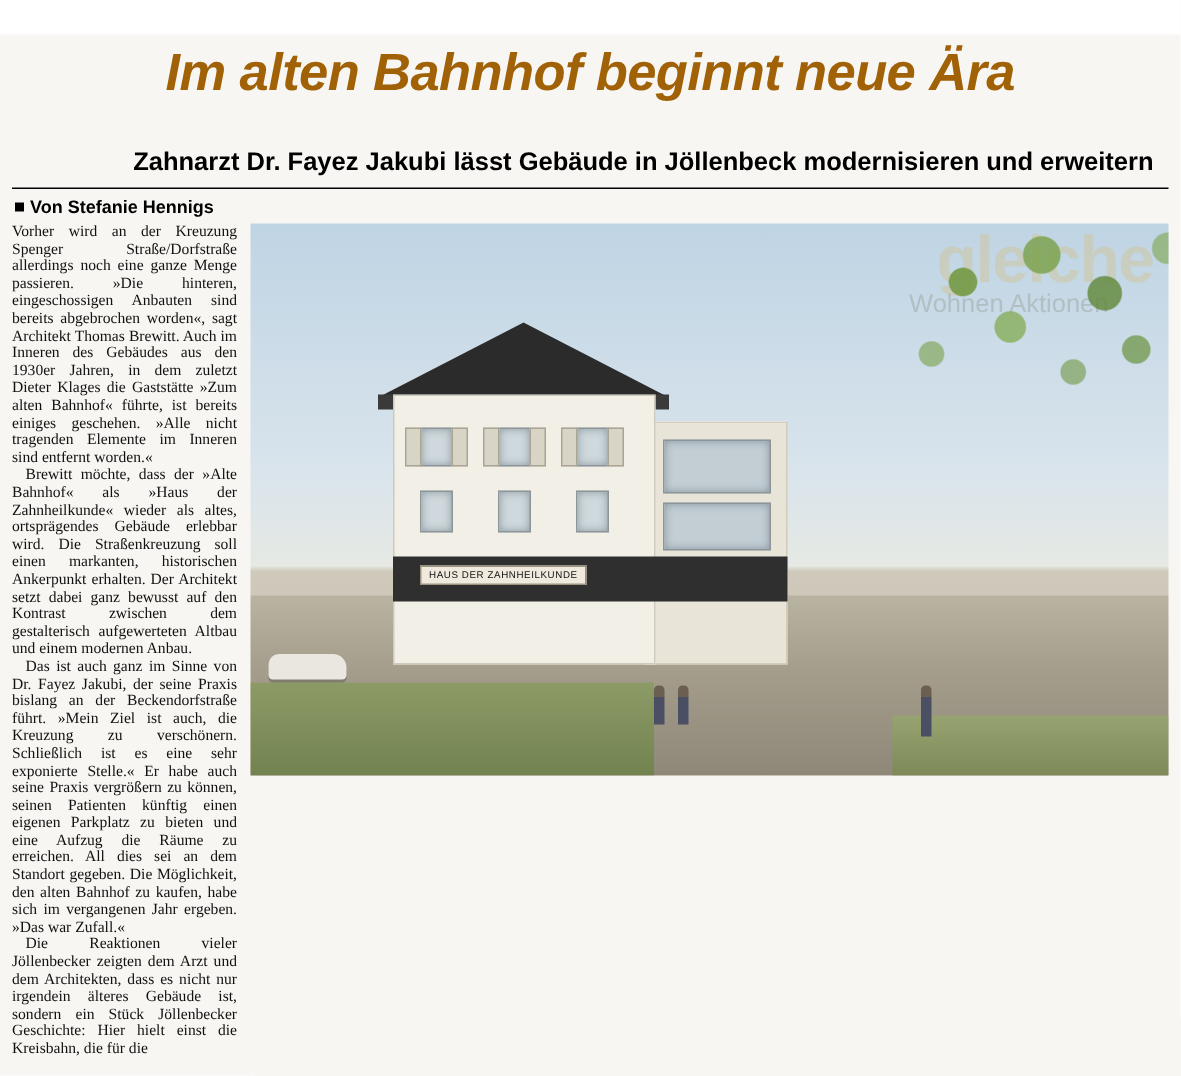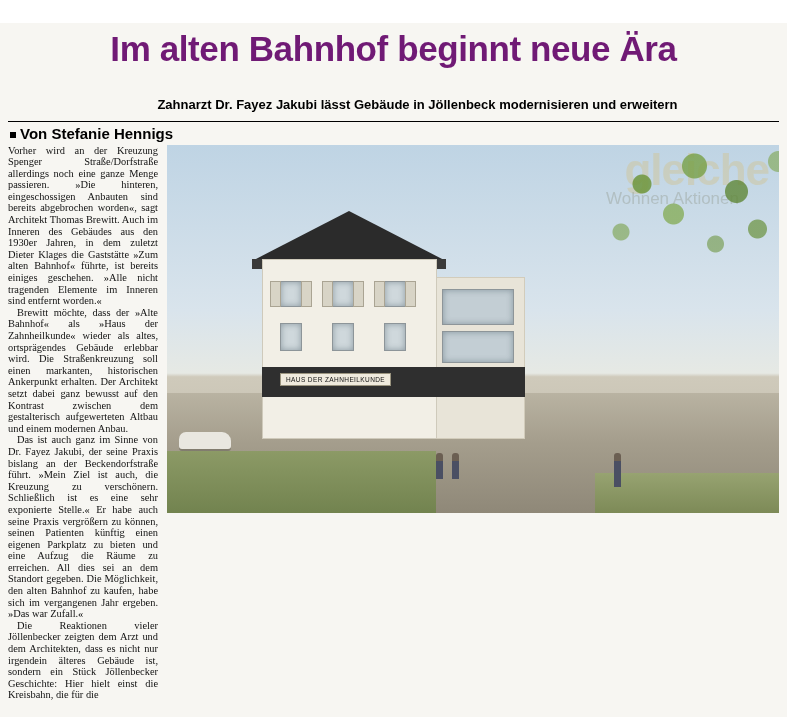--- a/index.html
+++ b/index.html
@@ -23,44 +23,45 @@
 
   
   .headline {
     text-align: center;
     font-family: "Liberation Sans", sans-serif;
     font-weight: bold;
     font-size: 35px;
     letter-spacing: -0.4px;
     line-height: 1.02;
     padding: 8px 10px 0 10px;
-    color: #701a75;
+    color: #a16207;
+    font-style: italic;
   }
   .subhead {
-    text-align: center;
+    text-align: right;
     font-family: "Liberation Sans", sans-serif;
     font-weight: bold;
-    font-size: 13px;
+    font-size: 17px;
     line-height: 1.15;
     padding: 7px 18px 6px 18px;
     color: #000;
     margin-left: 48px;
   }
   .rule {
     border-top: 1px solid #000;
     margin: 2px 8px 0 8px;
     height: 0;
   }
   .byline-wrap {
     padding: 3px 10px 2px 10px;
   }
   .byline {
     font-family: "Liberation Sans", sans-serif;
     font-weight: bold;
-    font-size: 15px;
+    font-size: 12px;
     color: #000;
   }
   .byline .sq {
     display: inline-block;
     width: 6px;
     height: 6px;
     background: #000;
     margin-right: 4px;
     vertical-align: 1px;
   }

